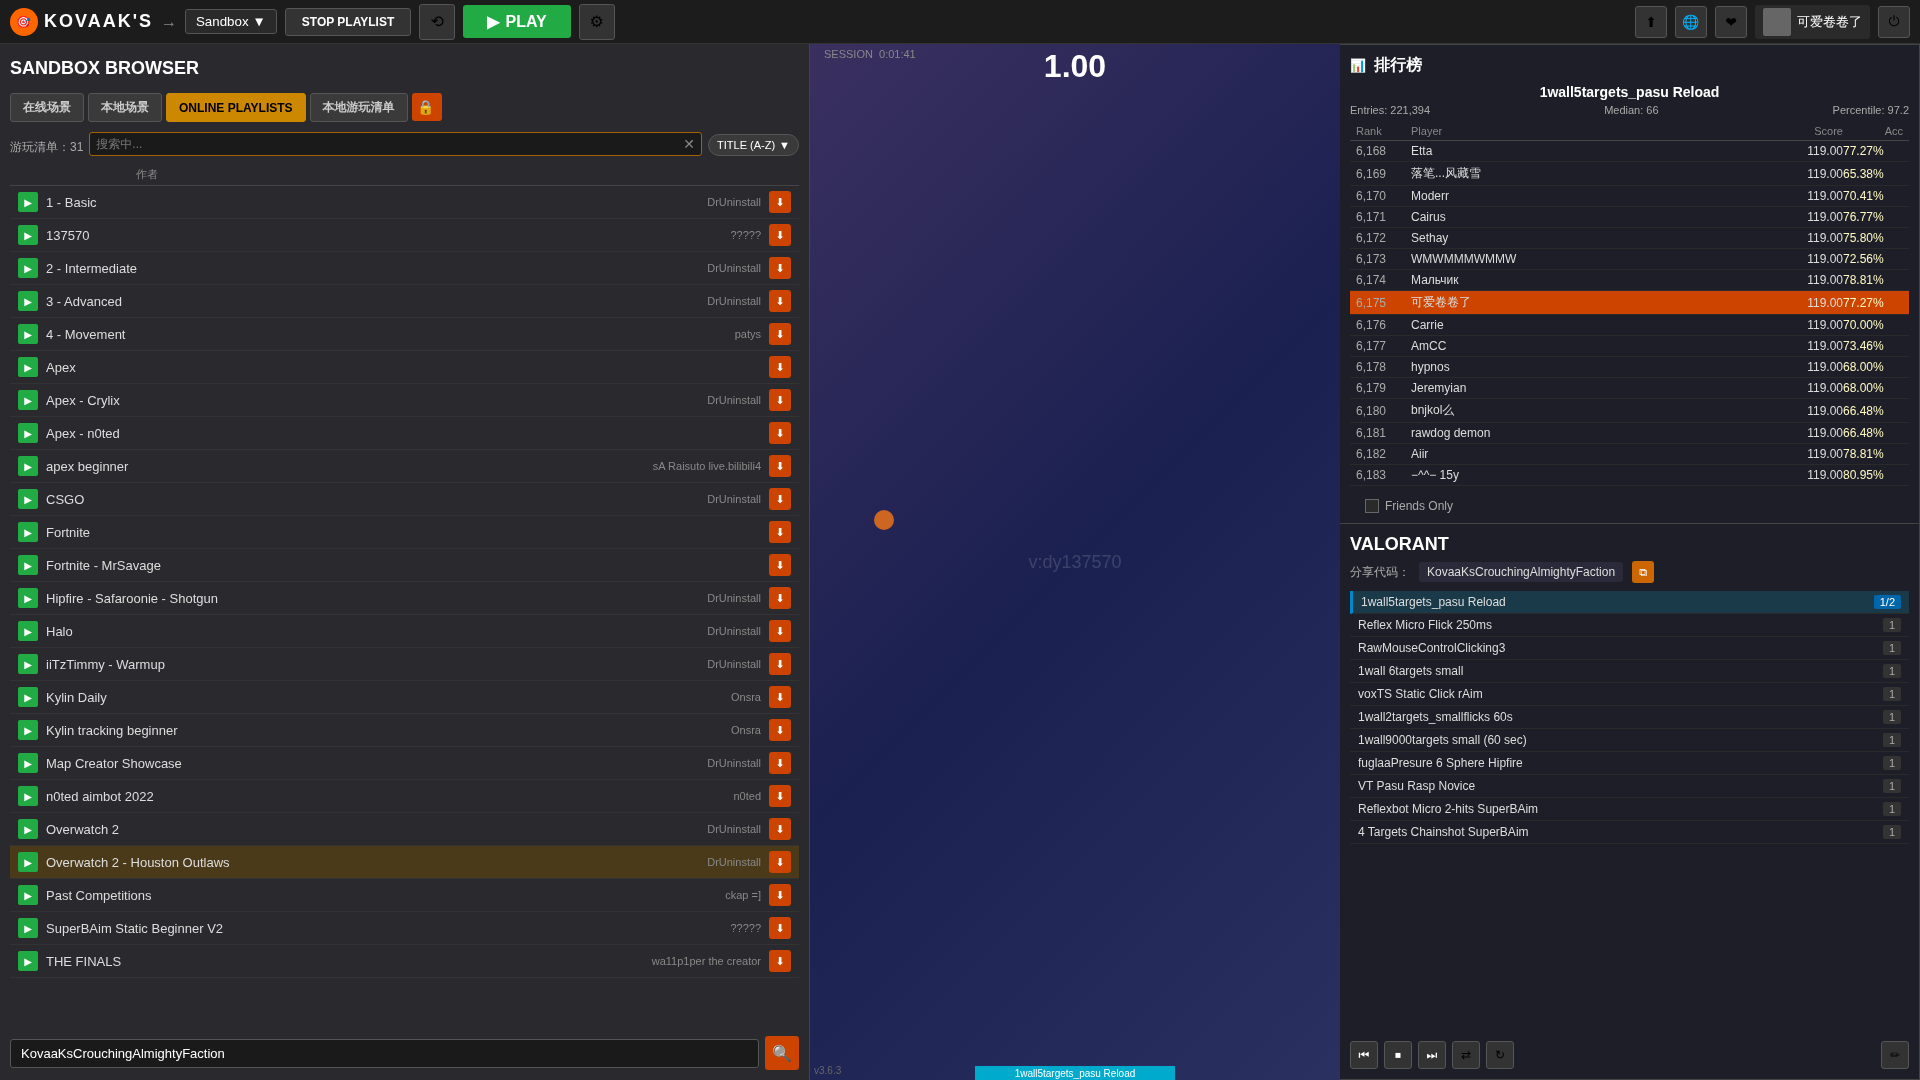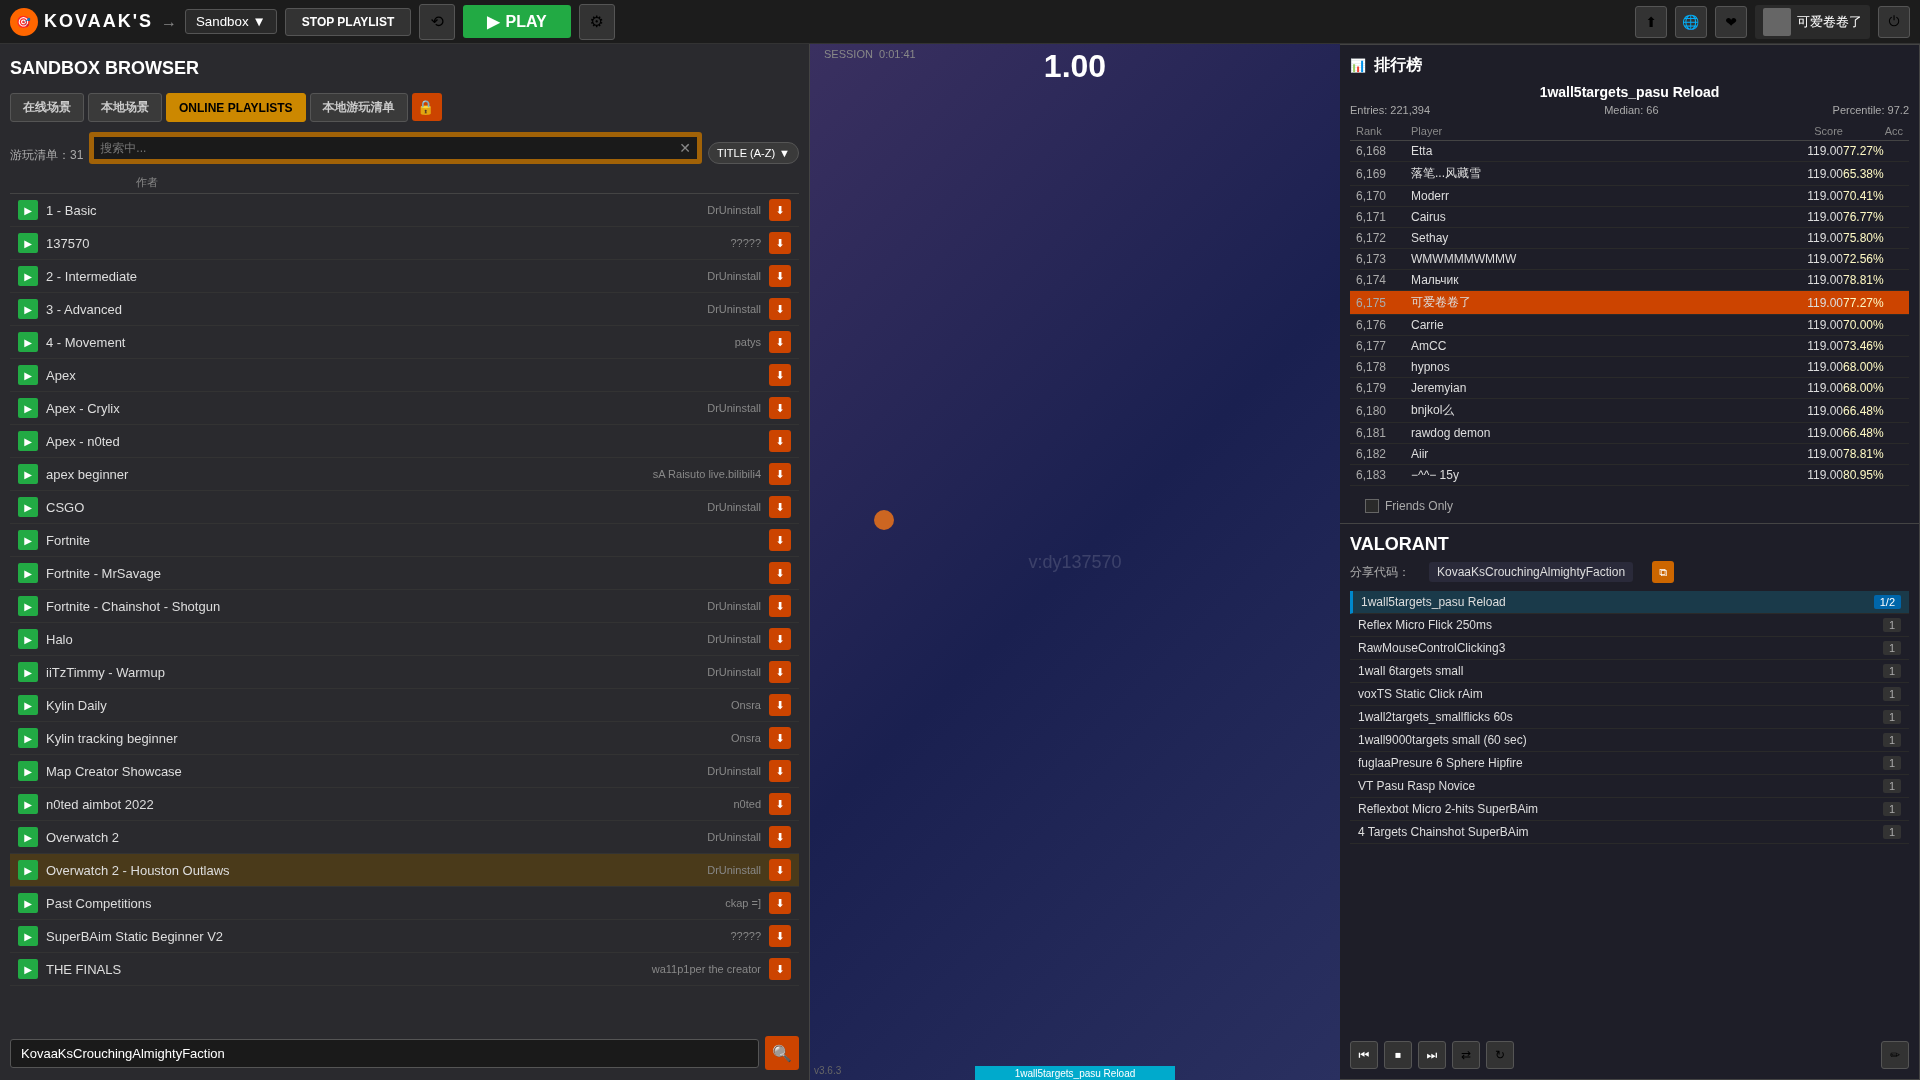--- a/index.html
+++ b/index.html
@@ -186,21 +186,21 @@
     .playlist-count {
       font-size: 12px;
       color: #aaa;
       white-space: nowrap;
     }
     .search-box {
       flex: 1;
       display: flex;
       align-items: center;
       background: #1a1a1a;
-      border: 5px solid #a16207;
+      border: 1px solid #a16207;
       border-radius: 3px;
       padding: 3px 6px;
     }
     .search-input {
       background: transparent;
       border: none;
       color: #aaa;
       font-size: 12px;
       flex: 1;
       outline: none;
@@ -491,21 +491,21 @@
       border-left: none;
       border-top: none;
       flex: 1;
       display: flex;
       flex-direction: column;
       padding: 10px;
     }
     .detail-code {
       display: flex;
       align-items: center;
-      gap: 19px;
+      gap: 9px;
       margin-bottom: 8px;
       font-size: 12px;
       color: #aaa;
     }
     .code-value {
       background: #2a2a3a;
       padding: 3px 8px;
       border-radius: 3px;
       font-size: 12px;
       color: #ddd;
@@ -719,21 +719,21 @@
     <button class="download-btn">⬇</button>
   </div>
         <div class="playlist-item">
     <div class="play-triangle">▶</div>
     <span class="item-name">Fortnite - MrSavage</span>
     <span class="item-author"></span>
     <button class="download-btn">⬇</button>
   </div>
         <div class="playlist-item">
     <div class="play-triangle">▶</div>
-    <span class="item-name">Fortnite - Chainshot - Shotgun</span>
+    <span class="item-name">Hipfire - Safaroonie - Shotgun</span>
     <span class="item-author">DrUninstall</span>
     <button class="download-btn">⬇</button>
   </div>
         <div class="playlist-item">
     <div class="play-triangle">▶</div>
     <span class="item-name">Halo</span>
     <span class="item-author">DrUninstall</span>
     <button class="download-btn">⬇</button>
   </div>
         <div class="playlist-item">

